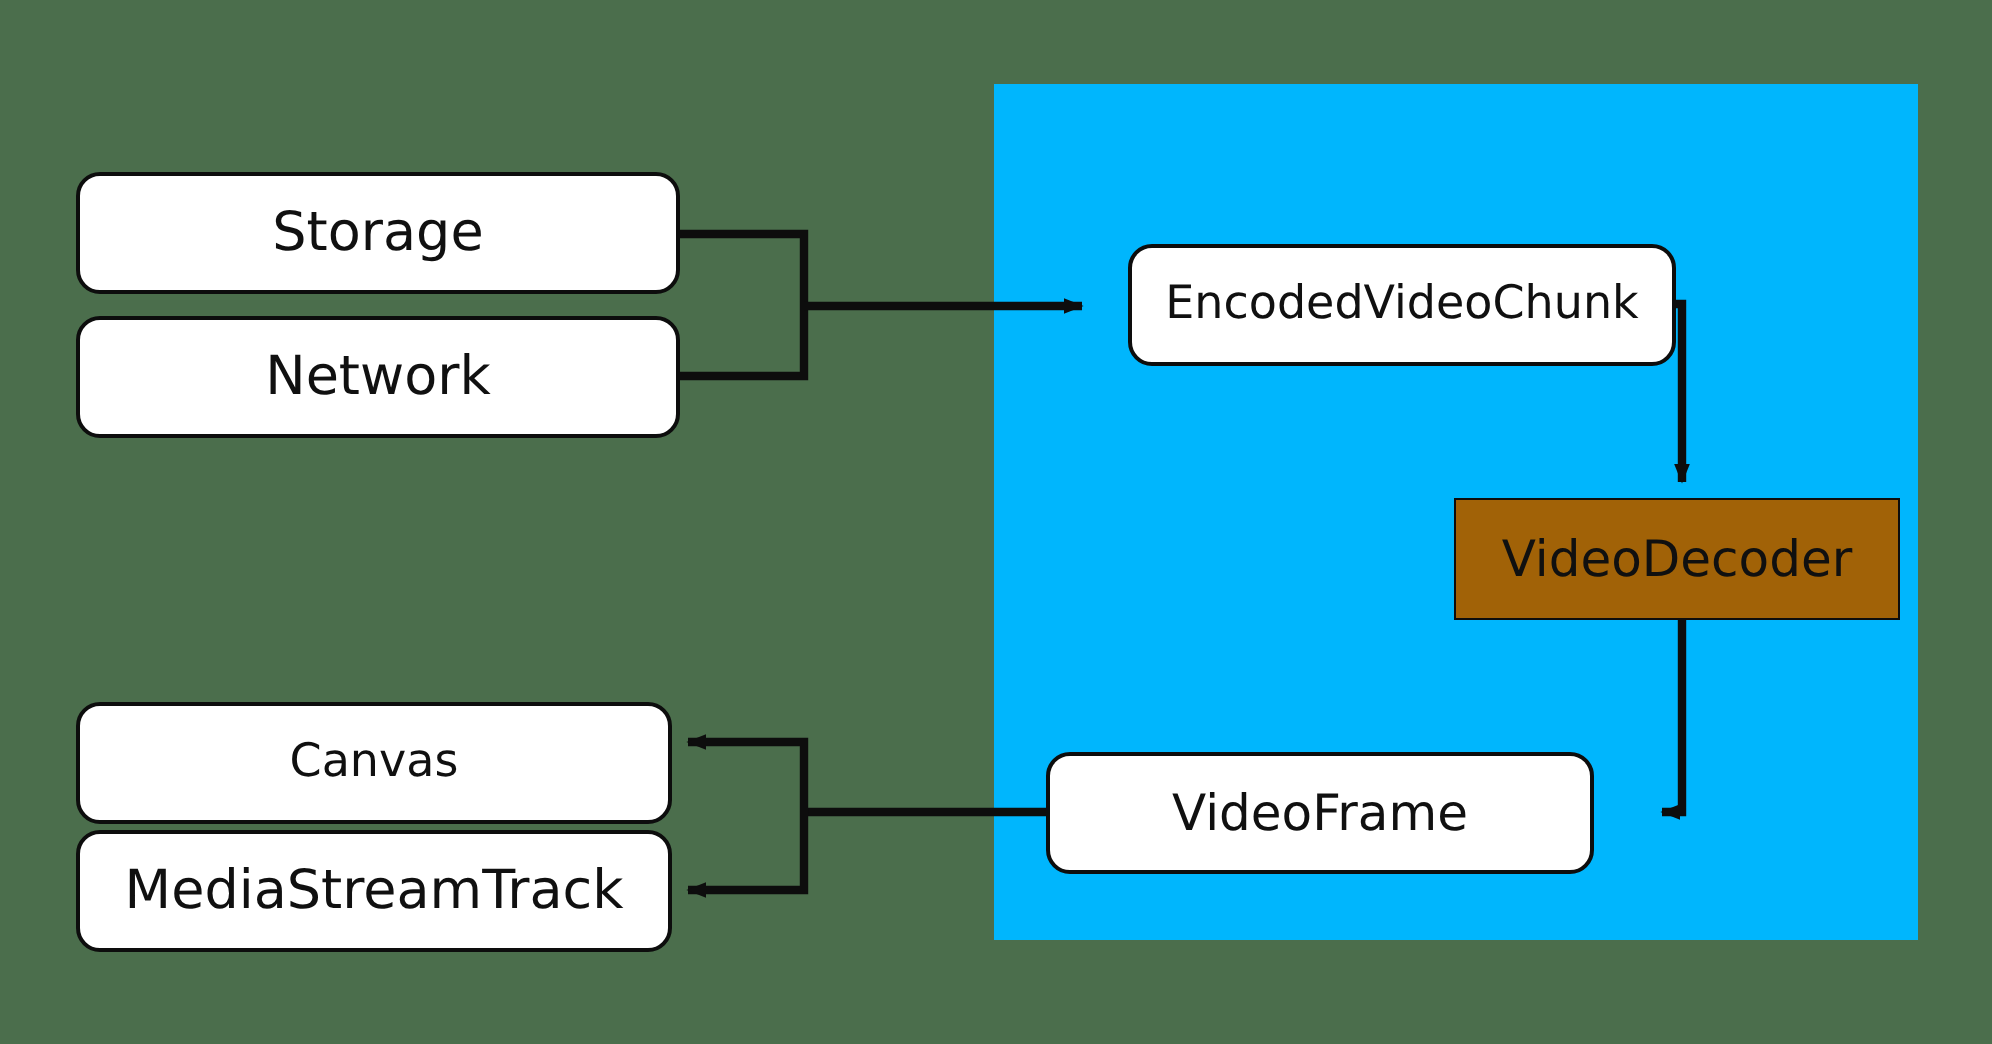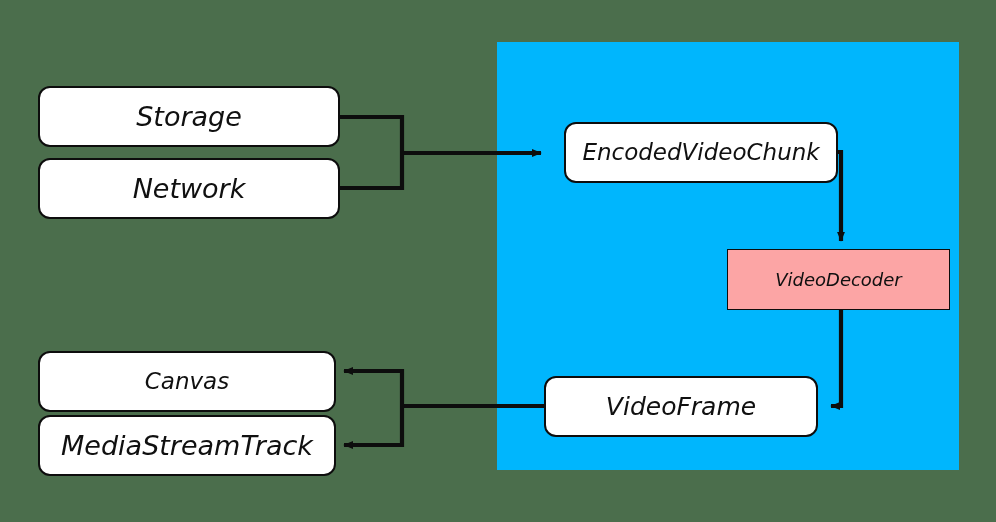--- a/index.html
+++ b/index.html
@@ -10,21 +10,20 @@
     width: 996px;
     height: 522px;
     background: #4b6e4c;
     font-family: "DejaVu Sans", "Liberation Sans", sans-serif;
     overflow: hidden;
   }
   #stage {
     position: relative;
     width: 996px;
     height: 380px;
-    font-style: italic;
   }
   #wires {
     position: absolute;
     left: 0;
     top: 0;
     width: 996px;
     height: 522px;
     pointer-events: none;
   }
   .panel {
@@ -55,23 +54,23 @@
 
   
   #panel-decode    { left: 497px; top: 42px;  width: 462px; height: 428px; }
 
   #node-storage          { left: 38px;  top: 86px;  width: 302px; height: 61px; font-size: 27px; }
   #node-network          { left: 38px;  top: 158px; width: 302px; height: 61px; font-size: 27px; }
   #node-canvas           { left: 38px;  top: 351px; width: 298px; height: 61px; font-size: 23px; }
   #node-mediastreamtrack { left: 38px;  top: 415px; width: 298px; height: 61px; font-size: 27px; text-align: right; }
 
   #node-encodedvideochunk { left: 564px; top: 122px; width: 274px; height: 61px; font-size: 23px; }
-  #node-videodecoder      { left: 727px; top: 249px; width: 223px; height: 61px; font-size: 18px;
-                            background: #fca5a5; }
-  #node-videoframe        { left: 544px; top: 376px; width: 274px; height: 61px; font-size: 25px; }
+  #node-videodecoder      { left: 727px; top: 249px; width: 223px; height: 61px; font-size: 25px;
+                            background: #a16207; }
+  #node-videoframe        { left: 523px; top: 376px; width: 274px; height: 61px; font-size: 25px; }
 </style>
 </head>
 <body>
 
 <div id="stage">
 
   <div class="panel" id="panel-decode"></div>
 
   <svg id="wires" viewBox="0 0 996 522" xmlns="http://www.w3.org/2000/svg">
     <defs>

